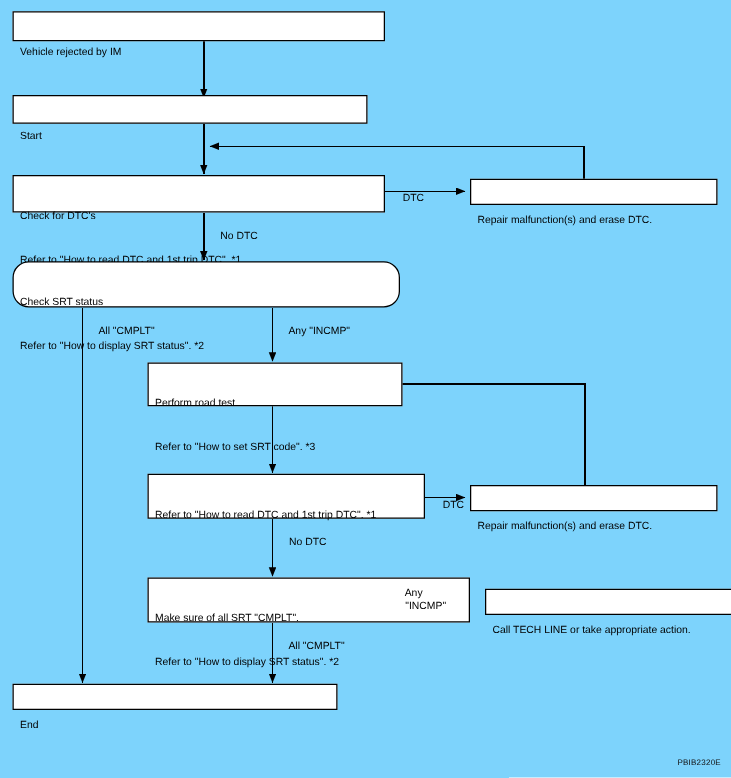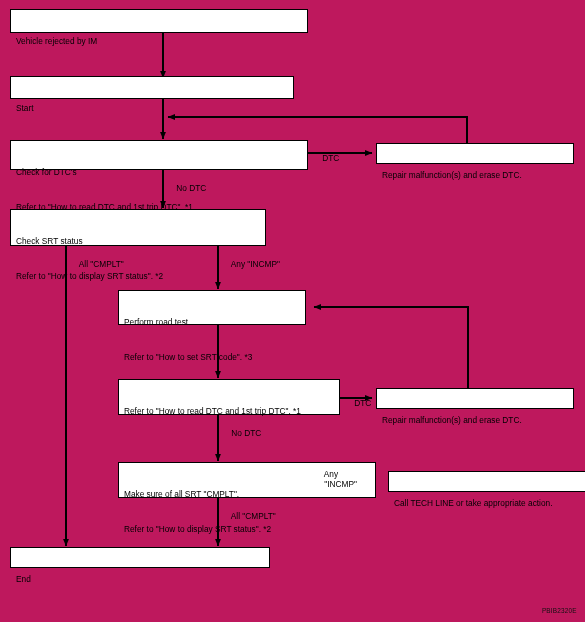--- a/index.html
+++ b/index.html
@@ -4,21 +4,21 @@
 <style>
   html, body {
     margin: 0;
     padding: 0;
     background: #ffffff;
   }
   #page {
     position: relative;
     width: 585px;
     height: 622px;
-    background: #be185d;
+    background: #7dd3fc;
     font-family: "Liberation Sans", sans-serif;
     overflow: hidden;
   }
   #svg-layer {
     position: absolute;
     left: 0;
     top: 0;
     width: 585px;
     height: 622px;
   }
@@ -105,26 +105,26 @@
 
   <div class="node" style="left:10px; top:140px; width:298px; height:30px;">
     <span class="line">Check for DTC's</span>
     <span class="line">Refer to "How to read DTC and 1st trip DTC". *1</span>
   </div>
 
   <div class="node" style="left:376px; top:143px; width:198px; height:21px;">
     <span class="line">Repair malfunction(s) and erase DTC.</span>
   </div>
 
-  <div class="node" style="left:10px; top:209px; width:256px; height:37px;">
+  <div class="node" style="left:10px; top:209px; width:310px; height:37px;border-radius:13px;">
     <span class="line">Check SRT status</span>
     <span class="line">Refer to "How to display SRT status". *2</span>
   </div>
 
-  <div class="node" style="left:118px; top:290px; width:188px; height:35px;">
+  <div class="node" style="left:118px; top:290px; width:204px; height:35px;">
     <span class="line">Perform road test</span>
     <span class="line">Refer to "How to set SRT code". *3</span>
   </div>
 
   <div class="node" style="left:118px; top:379px; width:222px; height:36px;">
     <span class="line">Refer to "How to read DTC and 1st trip DTC". *1</span>
   </div>
 
   <div class="node" style="left:376px; top:388px; width:198px; height:21px;">
     <span class="line">Repair malfunction(s) and erase DTC.</span>

